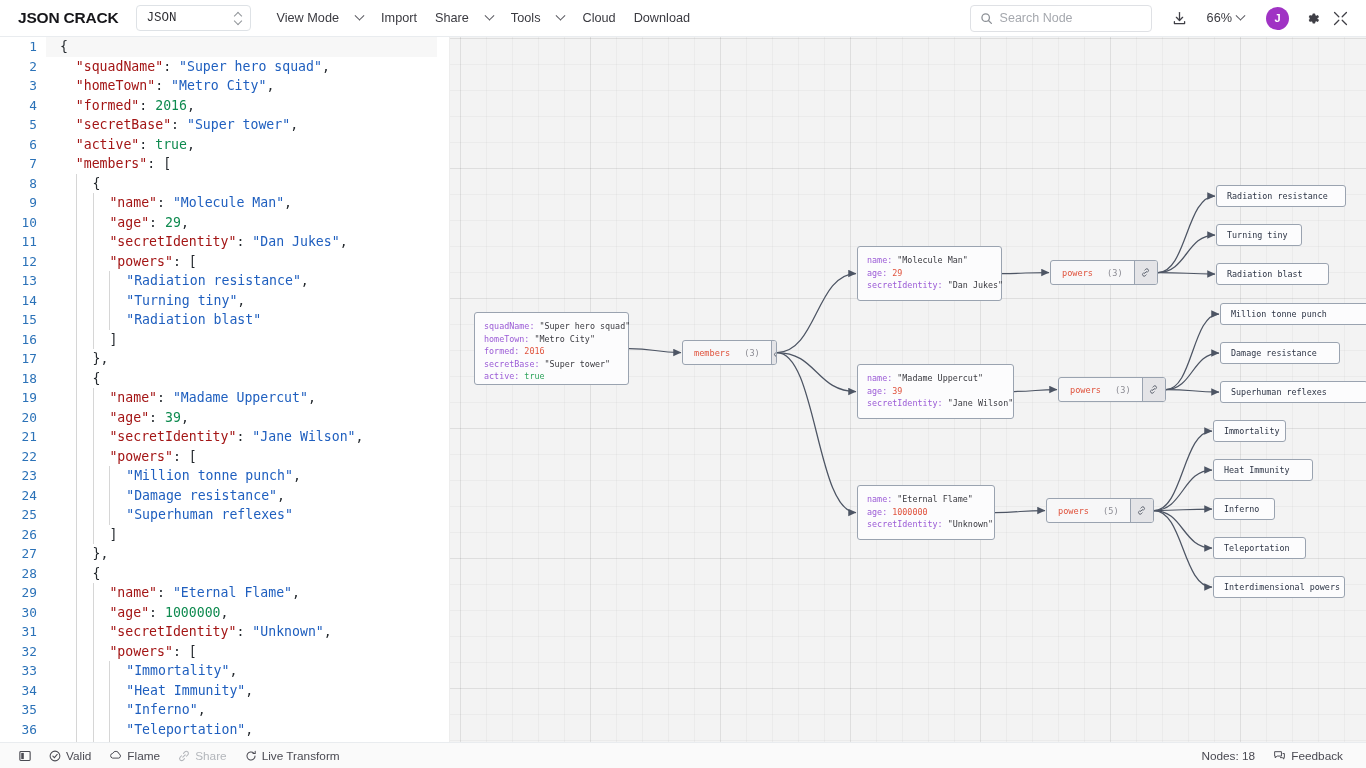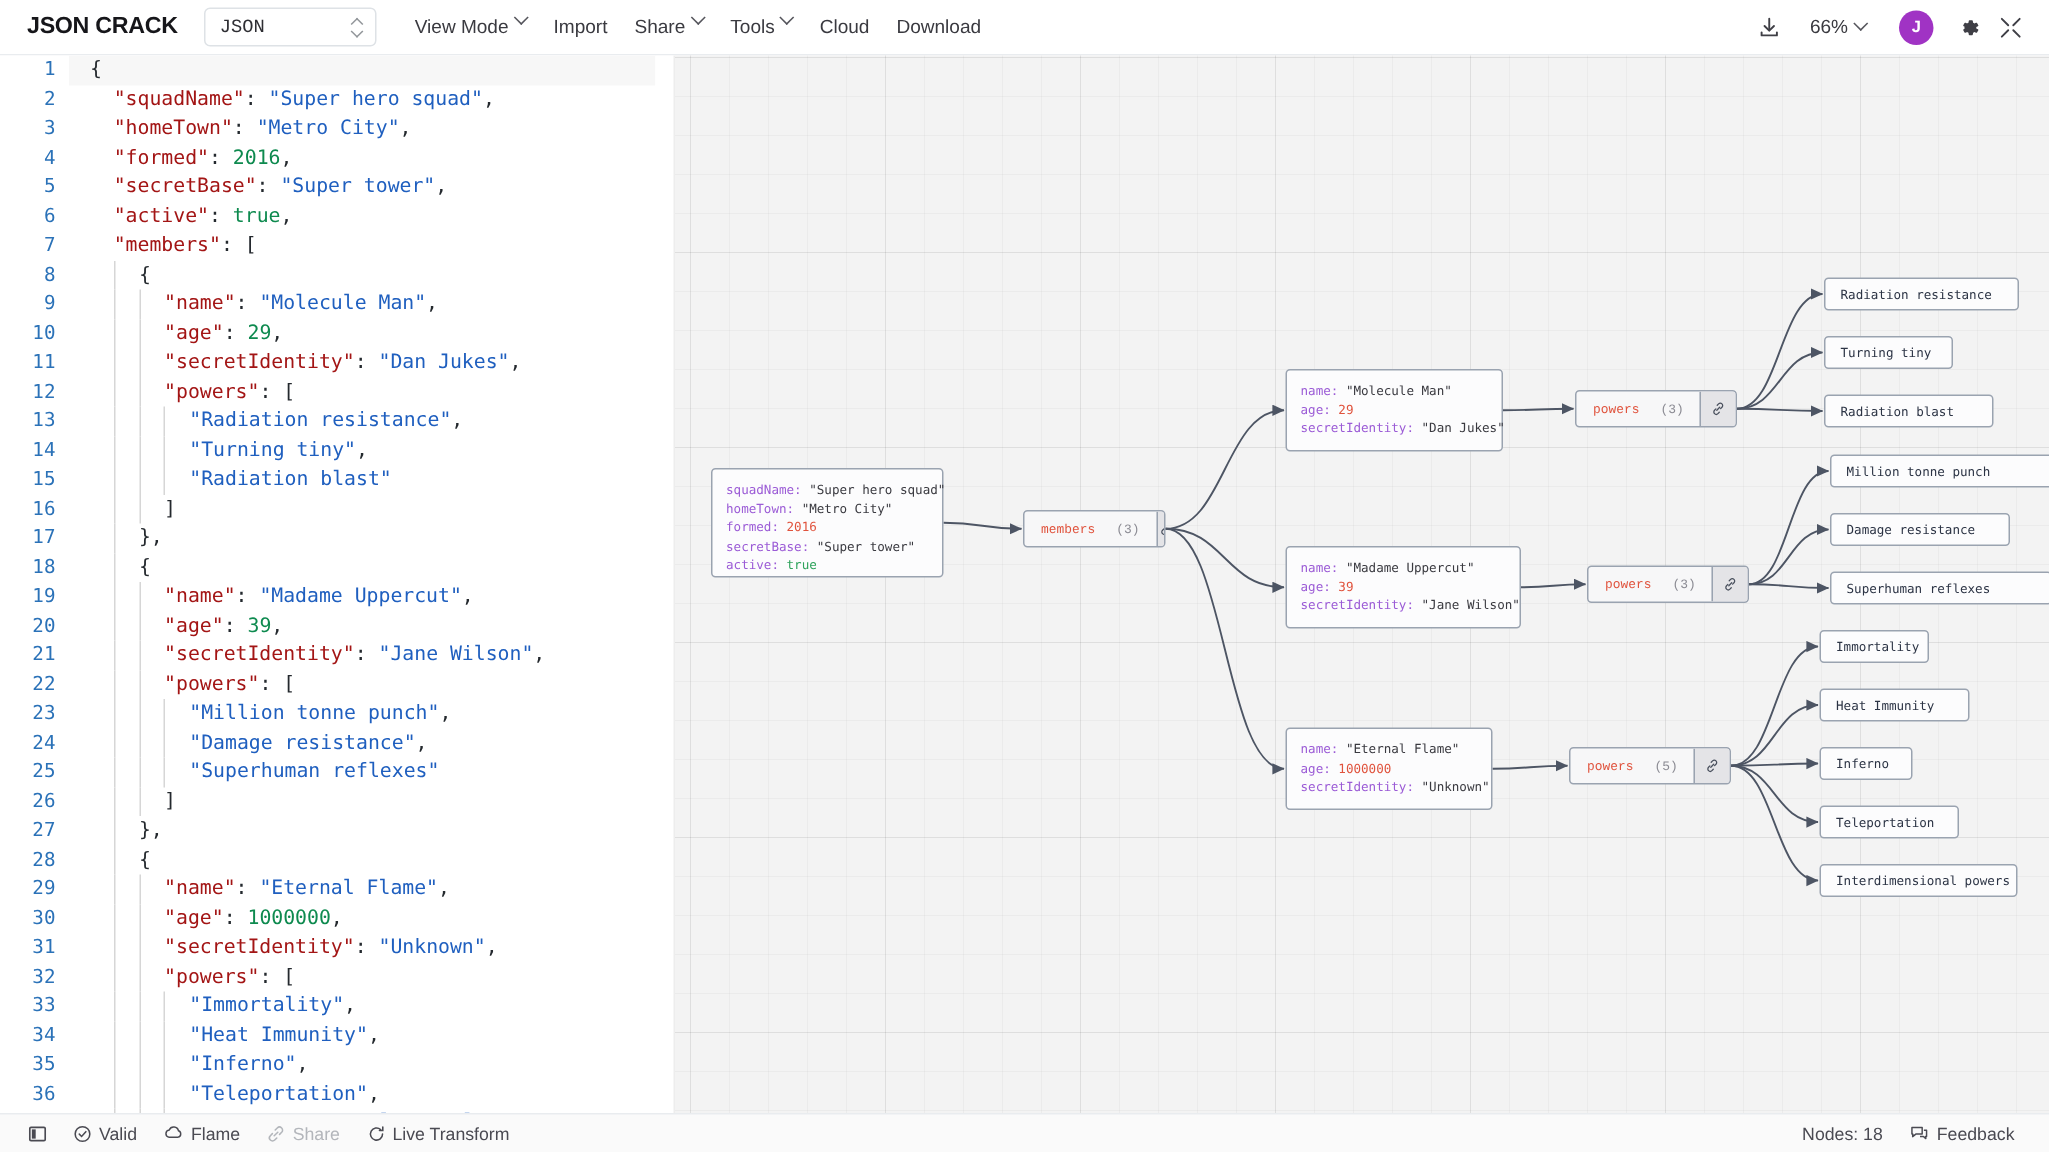--- a/index.html
+++ b/index.html
@@ -48,21 +48,21 @@
     content: ""; position: absolute; left: 1px;
     width: 5px; height: 5px;
     border-left: 1.3px solid #495057; border-top: 1.3px solid #495057;
   }
   .chev-updown:before { top: 1px; transform: rotate(45deg); }
   .chev-updown:after  { bottom: 1px; transform: rotate(225deg); }
 
   .menu-item {
     font-size: 12.7px; color: #3a3a40;
     padding: 5px 9px;
-    display: flex; gap: 5px;
+    display: flex; align-items: center; gap: 17px;
     cursor: pointer; white-space: nowrap;
     border-radius: 4px;
   }
   .chev-dn {
     width: 7px; height: 7px;
     border-right: 1.3px solid #55555c; border-bottom: 1.3px solid #55555c;
     transform: rotate(45deg) translate(-2px,-2px);
   }
   .tb-spacer { flex: 1; }
 
@@ -188,21 +188,20 @@
   .nv-num  { color: #e0533d; }
   .nv-bool { color: #2fa35c; }
 
   
   .node.parent {
     display: flex; align-items: stretch;
     background: #f7f7f8;
     border-radius: 3px;
     overflow: hidden;
     height: 25px;
-    font-family: Liberation Mono, monospace;
   }
   .node.parent .plabel {
     display: flex; align-items: center; gap: 14px;
     padding: 0 11px;
     font-size: 8.6px;
   }
   .node.parent .pname { color: #e0533d; }
   .node.parent .pcount { color: #8b8b93; }
   .node.parent .phandle {
     width: 24px;
@@ -269,20 +268,29 @@
     </div>
     <div class="menu-item">
       <span>Cloud</span>
     </div>
     <div class="menu-item">
       <span>Download</span>
     </div>
 
     <div class="tb-spacer"></div>
 
+    <div class="search-box">
+      <span>
+        <svg width="13" height="13" viewBox="0 0 16 16" fill="none" stroke="#8c9096" stroke-width="1.6">
+          <circle cx="7" cy="7" r="4.6"></circle>
+            <line x1="10.4" y1="10.4" x2="14" y2="14" stroke-linecap="round"></line>
+        </svg>
+      </span>
+      <input type="text" placeholder="Search Node" style="">
+    </div>
 
     <div class="tb-icon-btn">
       <span>
         <svg width="17" height="17" viewBox="0 0 20 20" fill="none" stroke="#3f3f46" stroke-width="1.5" stroke-linecap="round" stroke-linejoin="round">
           <path d="M10 3v9"></path>
             <path d="M6.3 8.6 10 12.3l3.7-3.7"></path>
             <path d="M4 13.6V16h12v-2.4"></path>
         </svg>
       </span>
     </div>

